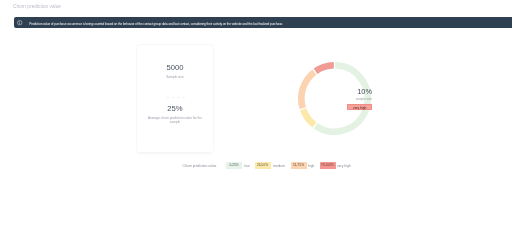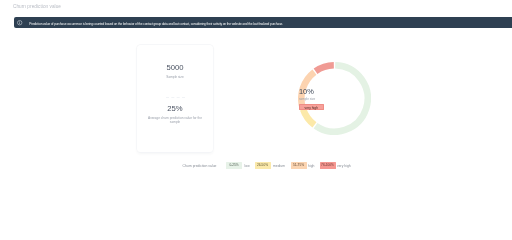--- a/index.html
+++ b/index.html
@@ -10,21 +10,21 @@
   .banner .ic{position:absolute;left:3.2px;top:3.0px;width:5.4px;height:5.4px;display:block;}
   .banner .txt{position:absolute;left:15.2px;top:0;height:11px;line-height:14.0px;font-size:3.18px;letter-spacing:-0.0995px;color:#ffffff;white-space:nowrap;}
   .card{position:absolute;left:127px;top:45px;width:76px;height:106.5px;background:#fff;
     border-radius:3.5px;box-shadow:0 0 0 .7px #f4f5f7, 0 1.5px 3px rgba(30,40,60,.045);}
   .cell{position:absolute;left:0;width:76px;text-align:center;}
   .big{font-size:7.7px;color:#4b5362;line-height:9px;font-weight:400;}
   .sub{font-size:3.2px;color:#979da8;line-height:4.6px;margin-top:2.6px;}
   .divider{position:absolute;left:28.5px;top:52.3px;width:19px;height:0;border-top:1.2px dashed #f1f3f6;}
   .donut-wrap{position:absolute;left:288px;top:62px;width:73px;height:73px;}
   .center{position:absolute;left:289px;top:62px;width:73px;height:73px;display:flex;flex-direction:column;
-    align-items:flex-start;justify-content:center;}
+    align-items:flex-end;justify-content:center;}
   .c-val{font-size:7.4px;color:#414a5a;line-height:9px;}
   .c-lab{font-size:3.1px;color:#9ba1ac;line-height:4px;margin-top:1px;}
   .c-badge{margin-top:3px;background:#f6a099;color:#4a2723;border:.5px solid #ef8d86;box-sizing:border-box;font-size:3.3px;line-height:6.2px;height:6.2px;
     padding:0 4.6px;border-radius:.6px;}
   .legend{position:absolute;left:172.5px;top:160px;height:10px;}
   .lg-title{position:absolute;left:0;top:0;height:10px;line-height:12.2px;font-size:3.4px;color:#878d96;white-space:nowrap;}
   .pill{position:absolute;top:1.5px;height:7px;line-height:7.8px;font-size:3.2px;text-align:center;border-radius:.5px;}
   .lbl{position:absolute;top:0;height:10px;line-height:12.2px;font-size:3.4px;color:#878d96;white-space:nowrap;}
 </style>
 </head>

